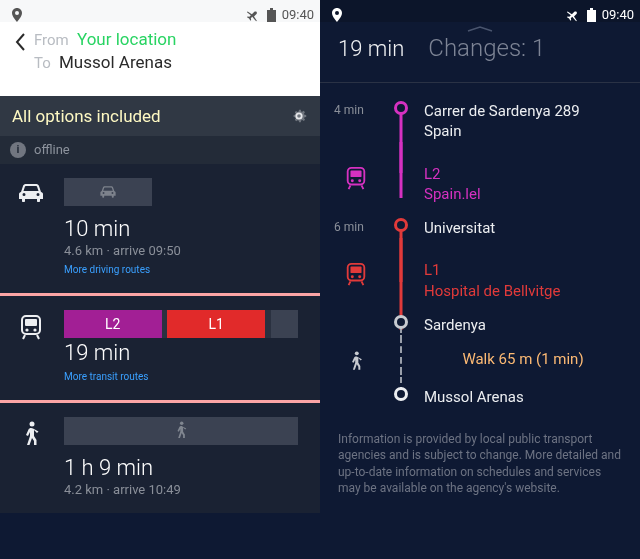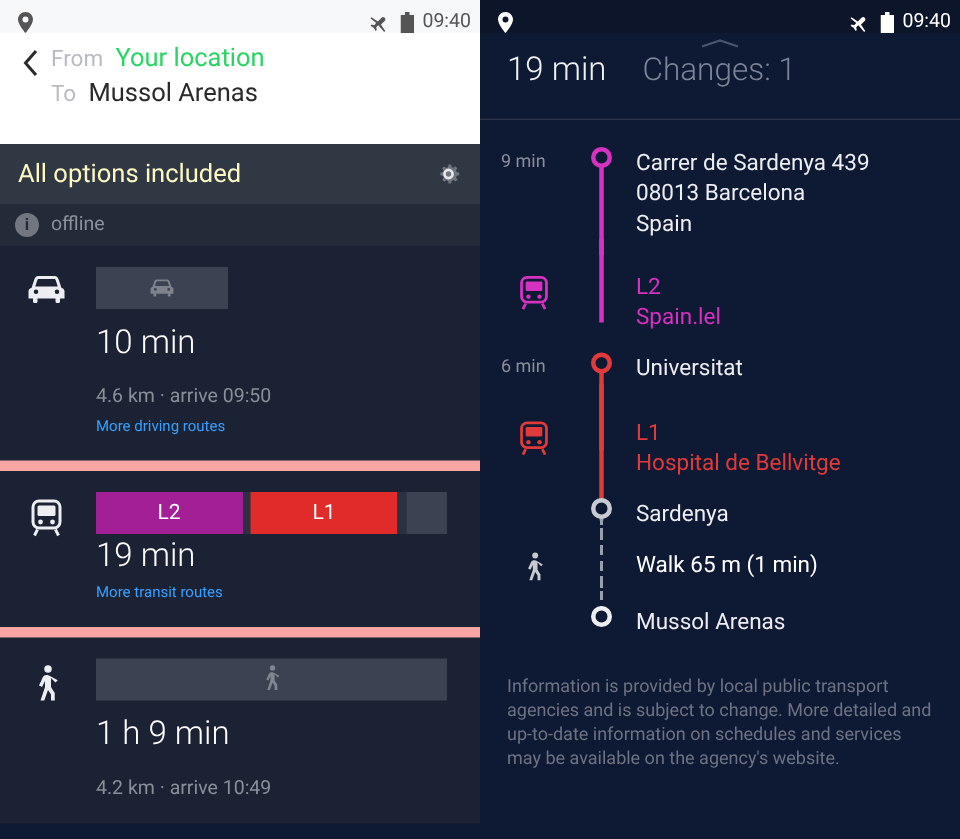--- a/index.html
+++ b/index.html
@@ -75,42 +75,42 @@
     width:16px;height:16px;border-radius:50%;
     background:#717680;color:#232b38;
     font-size:11px;font-weight:700;
     display:flex;align-items:center;justify-content:center;
   }
 
   
   .cards { background: #1a2233; }
   .card {
     padding: 14px 14px 16px 14px;
-    border-bottom: 7px solid #fca5a5;
+    border-bottom: 3px solid #fca5a5;
     display:flex;
     gap: 16px;
   }
   .card:last-child { border-bottom: none; }
   .card-icon {
     width: 34px;
     display:flex;
     justify-content:center;
     padding-top:4px;
     color:#e8eaee;
   }
   .card-body { flex:1; }
   .disabled-pill {
     background:#3b4252;
     width: 88px; height: 28px;
     display:flex;align-items:center;justify-content:center;
     color:#7d828c;
     margin-bottom:10px;
   }
   .time-big { color:#fff; font-size: 22px; font-weight: 300; margin-top: 2px; }
-  .subline { color:#8a8f99; font-size: 13px; margin-top: 16px; }
+  .subline { color:#8a8f99; font-size: 13px; margin-top: 2px; }
   .link { color:#3aa0ff; font-size: 10px; margin-top: 6px; display:inline-block; }
 
   .line-bar {
     display:flex;
     height: 28px;
     margin-bottom: 2px;
     align-items:stretch;
     width: 234px;
   }
   .seg { color:#fff; font-size:14px; display:flex;align-items:center;justify-content:center; }
@@ -136,21 +136,21 @@
     color:#f0f1f3;
     position: relative;
   }
   .grab-handle {
     position:absolute;
     top:3px; left:50%; transform:translateX(-50%);
     width:28px; height:6px;
     color:#4a556e;
   }
   .rh-time { font-size: 22px; font-weight: 300; margin-right: 24px; }
-  .rh-changes { color:#7d8495; font-size: 21px; font-weight: 300; }
+  .rh-changes { color:#7d8495; font-size: 24px; font-weight: 300; }
 
   .route {
     padding: 18px 18px 12px 14px;
     position:relative;
     color:#e6e7ea;
     font-size:15px;
   }
   .route-row {
     display:flex;
     align-items:flex-start;
@@ -189,21 +189,21 @@
     z-index:1;
   }
   .vline.dashed {
     background: none;
     border-left: 2px dashed #9aa0ab;
     width:0;
   }
   .col-text { flex:1; line-height:1.35; }
   .pink { color:#d631c1; }
   .red { color:#e13a3a; }
-  .grey { color:#ffffff; }
+  .grey { color:#fdba74;text-align:center; }
   .white { color:#eceef1; }
 
   .mode-ico { display:flex; align-items:center; justify-content:center; }
 
   .disclaimer {
     padding: 8px 18px 14px 18px;
     color:#6d7383;
     font-size:12px;
     line-height:1.35;
   }
@@ -361,28 +361,27 @@
           <path d="M2 6 L14 2 L26 6" fill="none" stroke="#4a556e" stroke-width="1.5"></path>
         </svg>
     </span>
     <span class="rh-time">19 min</span>
     <span class="rh-changes">Changes: 1</span>
   </div>
 
   <div class="route">
 
     <div class="route-row">
-      <div class="col-left">9 min</div>
+      <div class="col-left">4 min</div>
       <div class="col-track pink">
         <div class="dot"></div>
         <div class="vline" style="height:60px"></div>
       </div>
       <div class="col-text white">
-        <div>Carrer de Sardenya 439</div>
-        <div>08013 Barcelona</div>
+        <div>Carrer de Sardenya 289</div>
         <div>Spain</div>
       </div>
     </div>
 
     <div class="route-row tight">
       <div class="col-left mode-ico pink">
         <svg width="24" height="24" viewBox="0 0 26 26">
             <rect x="4" y="2" width="18" height="18" rx="4" fill="none" stroke="#d631c1" stroke-width="2"></rect>
             <rect x="7" y="5" width="12" height="7" rx="1" fill="#d631c1"></rect>
             <circle cx="9" cy="16" r="1.6" fill="#d631c1"></circle>

